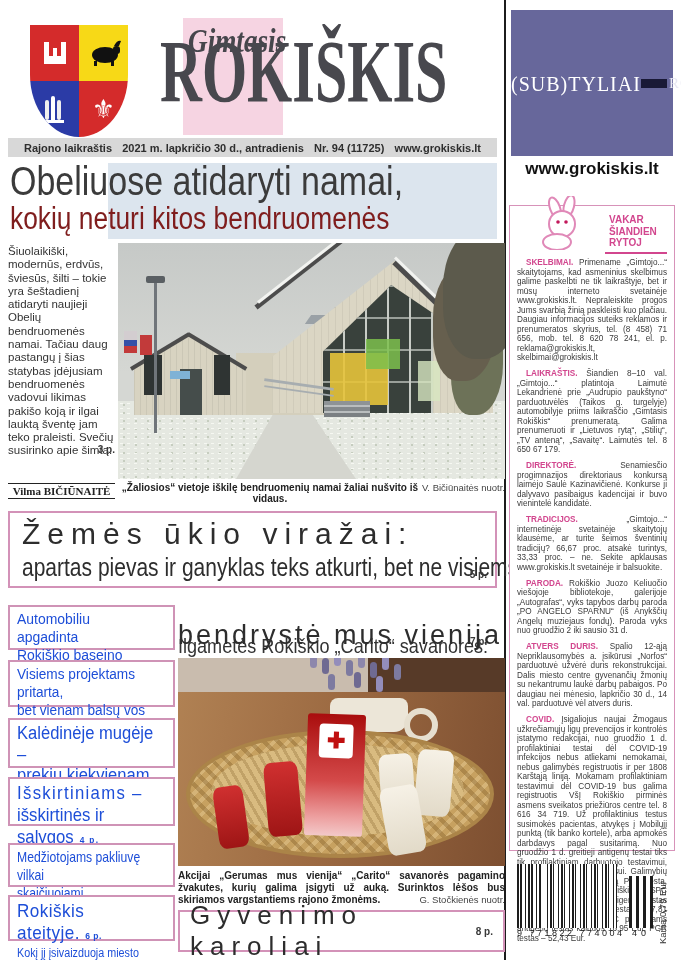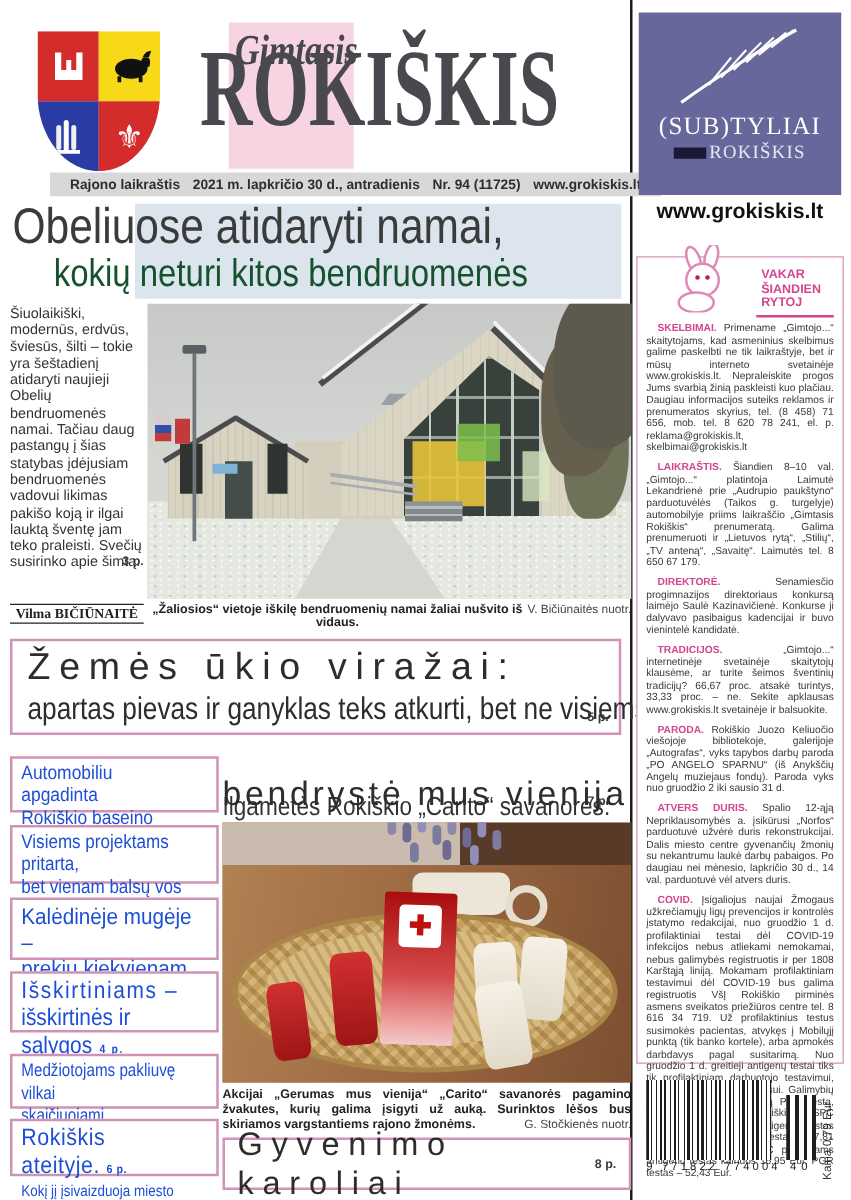--- a/index.html
+++ b/index.html
@@ -13,38 +13,38 @@
        overflow:hidden;display:grid;grid-template:1fr 1fr/1fr 1fr;}
   .coa-q{position:relative;display:flex;align-items:center;justify-content:center;}
   .q-tl{background:#d42b2b;} .q-tr{background:#f7d917;} .q-bl{background:#2b3ba6;} .q-br{background:#d42b2b;}
   #masthead-pinkbox{position:absolute;left:183px;top:18px;width:100px;height:117px;background:#f6d4e2;}
   #masthead-gimtasis{position:absolute;left:188px;top:22px;font-family:"Liberation Serif",serif;
        font-style:italic;font-weight:bold;font-size:34px;color:#46464c;}
   #masthead-rokiskis{position:absolute;left:160px;top:28px;font-family:"Liberation Serif",serif;
        font-weight:bold;font-size:88px;line-height:1;color:#48484e;white-space:nowrap;}
   #infobar{position:absolute;left:8px;top:138px;width:489px;height:19px;background:#d8d8d8;
        display:flex;align-items:center;justify-content:space-between;padding:0 16px;box-sizing:border-box;
-       font-size:11px;font-weight:bold;color:#2e2e2e;margin-left:32px;}
+       font-size:11px;font-weight:bold;color:#2e2e2e;}
 
   
   #adbox{position:absolute;left:511px;top:10px;width:162px;height:146px;background:#67679b;
-        display:flex;flex-direction:column;align-items:center;}
+        display:flex;flex-direction:row;align-items:center;}
   #adbox .feather{margin-top:8px;}
   #ad-line1{font-family:"Liberation Serif",serif;color:#fff;font-size:20px;letter-spacing:1px;margin-top:2px;}
   #ad-line2{display:flex;align-items:center;gap:2px;margin-top:1px;}
   #ad-badge{width:26px;height:9px;background:#191936;}
   #ad-rok{font-family:"Liberation Serif",serif;color:#e7e7f2;font-size:15px;letter-spacing:1px;}
   #ad-site{position:absolute;left:508px;top:159px;width:168px;text-align:center;
         font-size:17px;font-weight:bold;color:#111;}
 
   
   #headline-block{position:absolute;left:8px;top:161px;width:489px;height:78px;}
   #headline-bg{position:absolute;left:100px;top:2px;right:0;height:76px;background:#dce5ee;}
   #headline-l1{position:absolute;left:2px;top:-2px;font-size:40px;font-weight:400;color:#3b3b3b;white-space:nowrap;}
-  #headline-l2{position:absolute;left:2px;top:40px;font-size:31px;font-weight:400;color:#14532d;white-space:nowrap;margin-left:33px;}
+  #headline-l2{position:absolute;left:2px;top:40px;font-size:31px;font-weight:400;color:#7f1d1d;white-space:nowrap;}
   #lead-body{position:absolute;left:8px;top:245px;width:107px;height:226px;font-size:11.5px;line-height:13.3px;
         text-align:left;color:#333;}
   #lead-pageref{position:absolute;left:8px;top:444px;width:107px;text-align:right;font-weight:bold;font-size:10px;}
   #photo1{position:absolute;left:118px;top:243px;width:387px;height:236px;overflow:hidden;
         background:linear-gradient(#c6c9c7,#d5d7d3 55%);}
   #caption1-row{position:absolute;left:118px;top:482px;width:387px;display:flex;align-items:baseline;}
   #caption1{flex:1;text-align:center;font-weight:bold;font-size:10px;color:#222;}
   #credit1{font-size:9.5px;color:#444;white-space:nowrap;}
   #byline-box{position:absolute;left:8px;top:483px;width:107px;border-top:1.5px solid #222;border-bottom:1.5px solid #222;
         text-align:center;font-family:"Liberation Serif",serif;font-size:11px;padding:1px 0;color:#222;}

